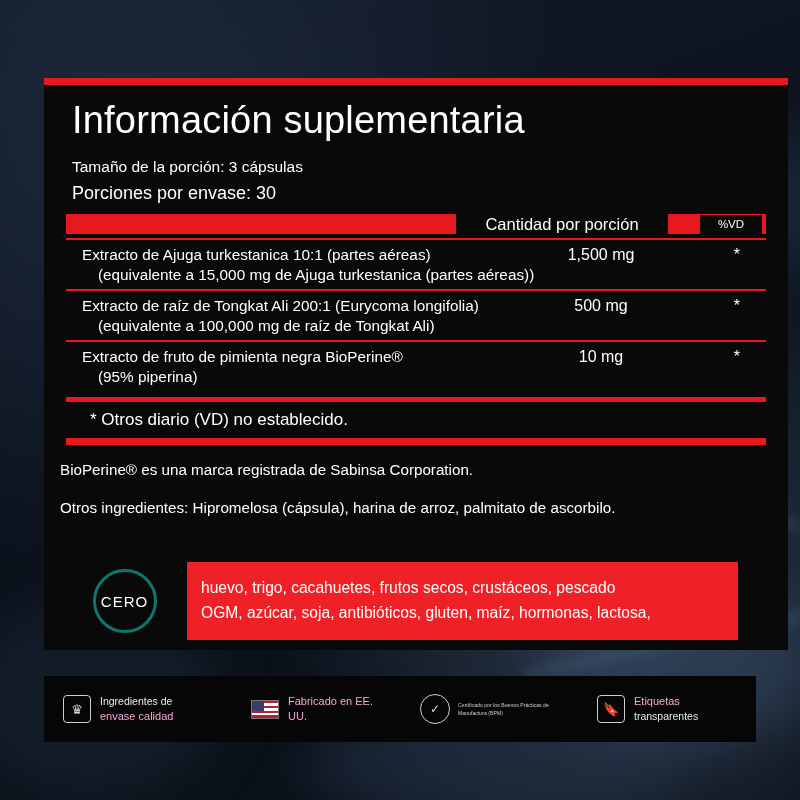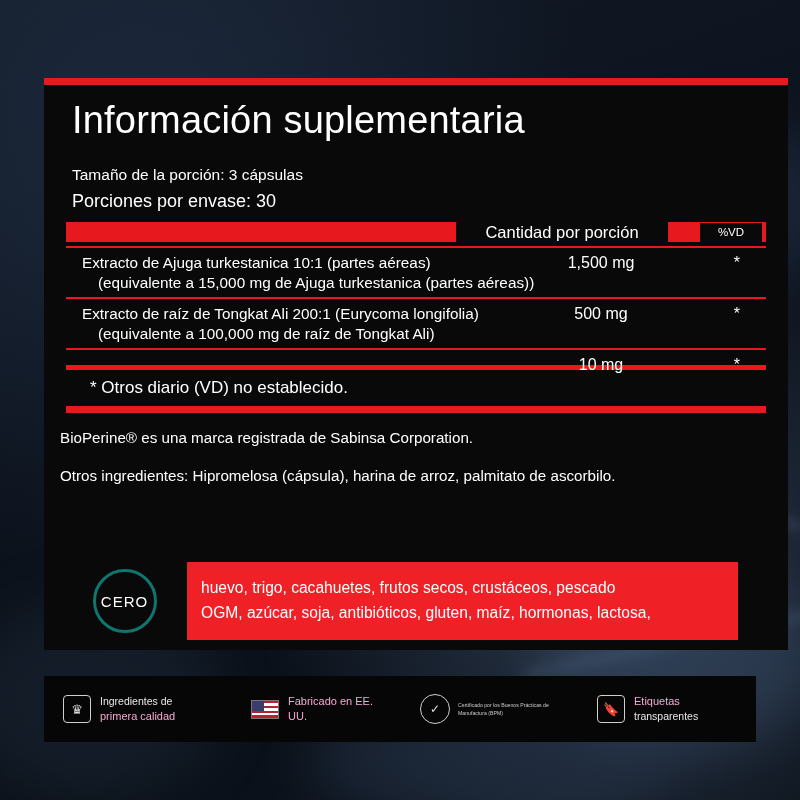--- a/index.html
+++ b/index.html
@@ -67,21 +67,21 @@
     font-weight: 400;
     letter-spacing: 0.2px;
     margin: 14px 0 2px 28px;
     white-space: nowrap;
   }
   .serving-line {
     color: #ffffff;
     margin-left: 28px;
     white-space: nowrap;
   }
-  .serving-size { font-size: 15.5px; margin-top: 24px; }
+  .serving-size { font-size: 15.5px; margin-top: 16px; }
   .serving-per  { font-size: 18px; margin-top: 7px; margin-bottom: 8px; }
 
   .table {
     margin: 0 22px 6px 22px;
     position: relative;
   }
 
   .hdr {
     position: relative;
     height: 26px;
@@ -321,20 +321,24 @@
           <span>Extracto de raíz de Tongkat Ali 200:1 (Eurycoma longifolia)</span>
           <span class="sub">(equivalente a 100,000 mg de raíz de Tongkat Ali)</span>
         </div>
         <div class="amount">500 mg</div>
         <div class="dv">*</div>
       </div>
 
       <div class="rule rule-thin"></div>
 
       <div class="row">
+        <div class="name">
+          <span>Extracto de fruto de pimienta negra BioPerine®</span>
+          <span class="sub">(95% piperina)</span>
+        </div>
         <div class="amount">10 mg</div>
         <div class="dv">*</div>
       </div>
 
       <div class="rule rule-med" style="margin-top:6px"></div>
 
       <div class="footnote">* Otros diario (VD) no establecido.</div>
 
       <div class="rule rule-thick" style="margin-top:8px"></div>
     </div>
@@ -354,21 +358,21 @@
   </div>
 
   <div class="badges">
 
     <div class="badge b1">
       <div class="bicon">
         <div class="icon-box">♛</div>
       </div>
       <div class="btext">
         <div>Ingredientes de</div>
-        <div class="big">primera calidad</div>
+        <div class="big">envase calidad</div>
       </div>
     </div>
 
     <div class="badge b2">
       <div class="bicon">
         <div class="flag">
             <div class="canton"></div>
           </div>
       </div>
       <div class="btext">

